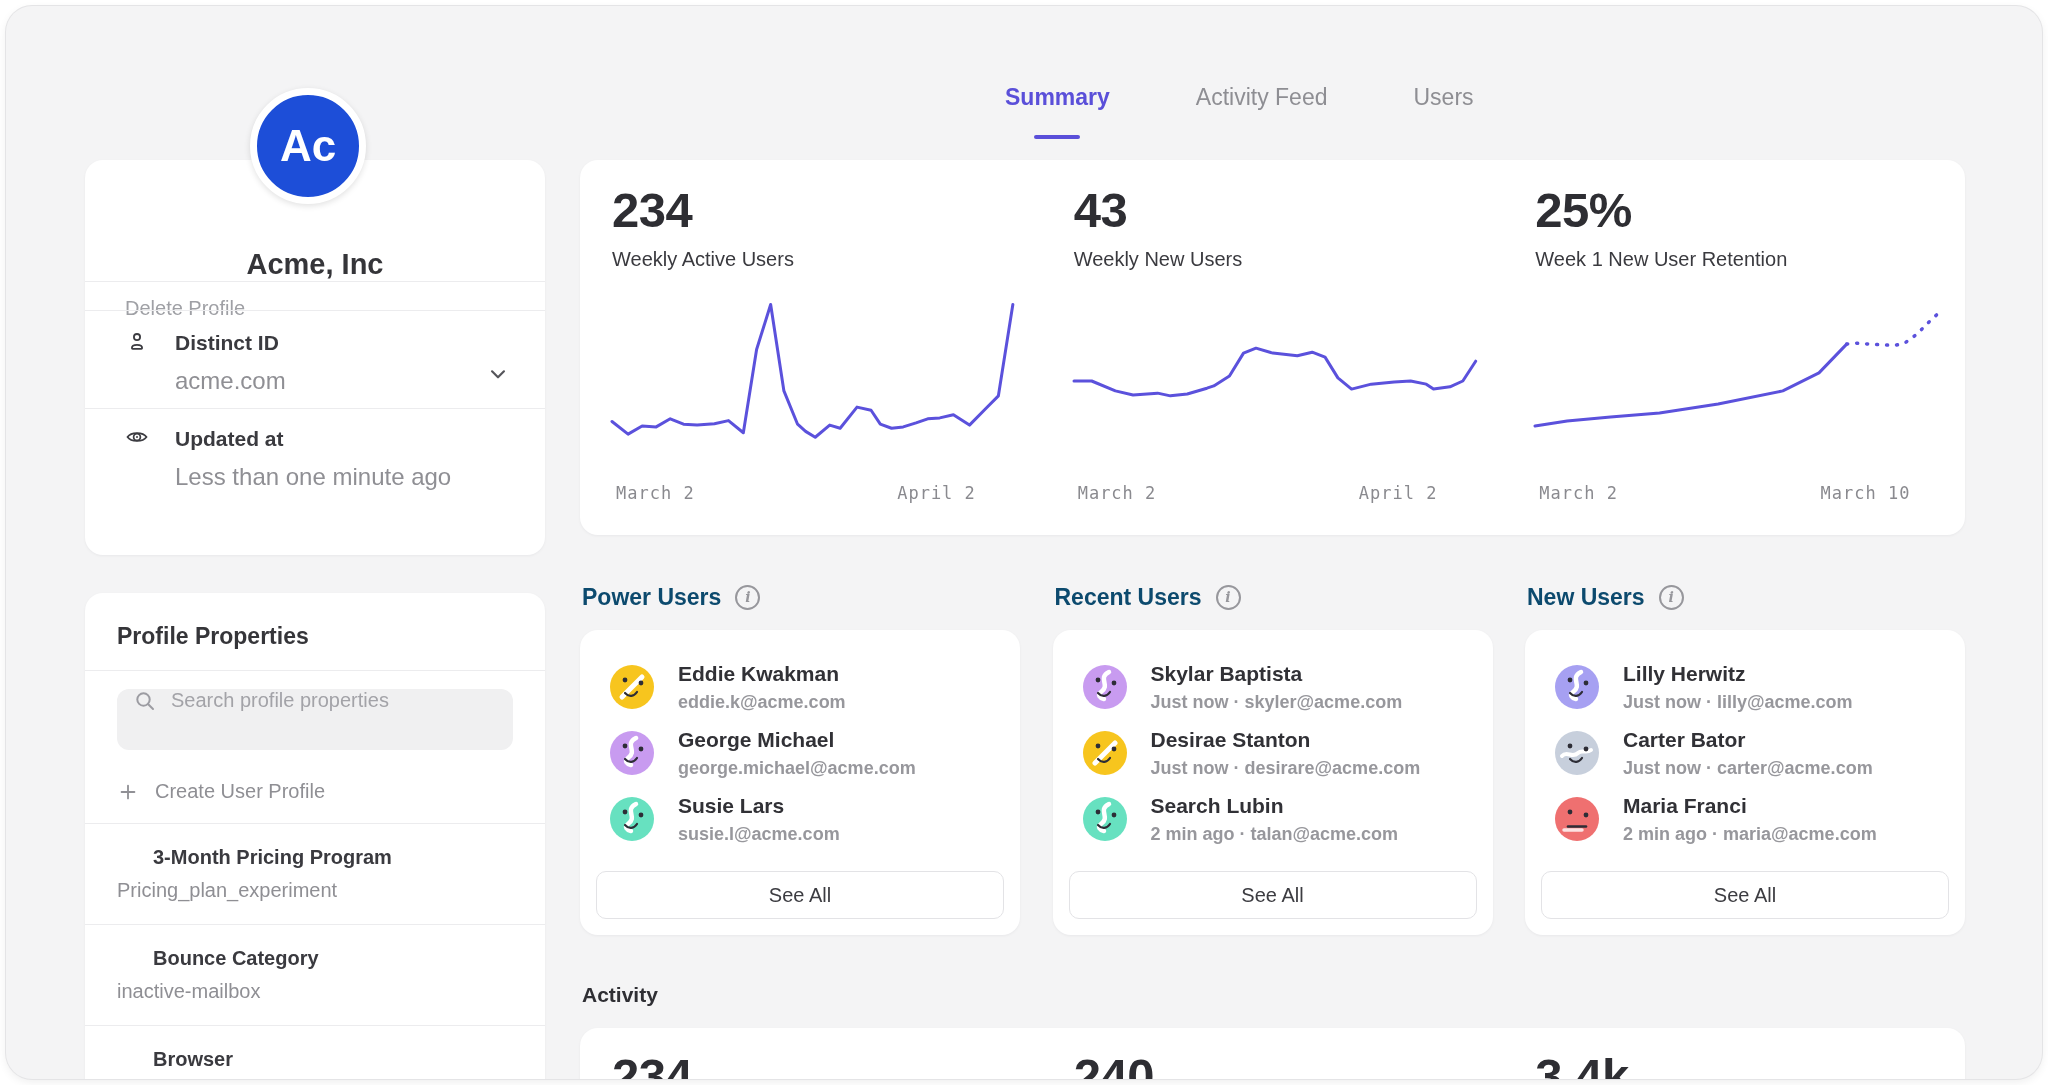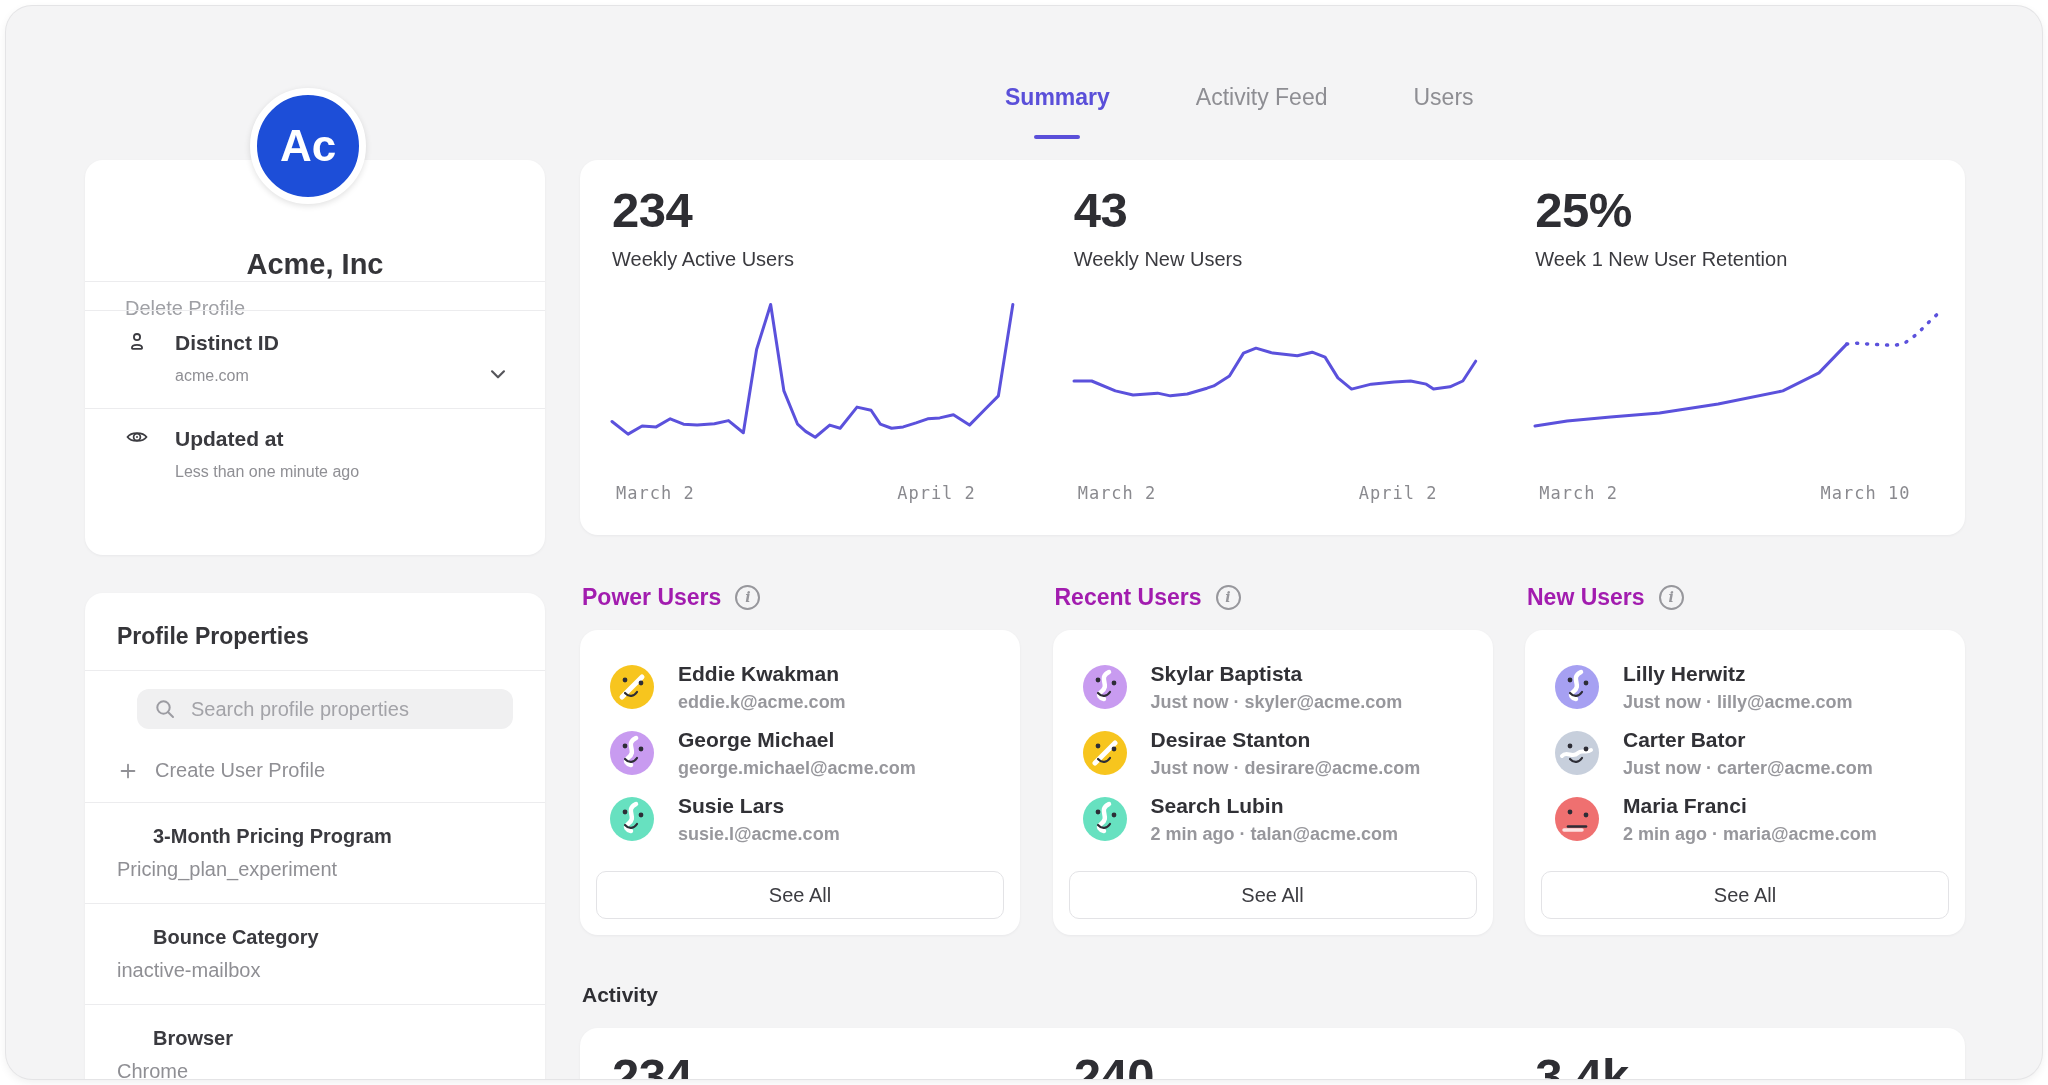--- a/index.html
+++ b/index.html
@@ -28,30 +28,30 @@
   }
   .profile-card { position: absolute; left: 79px; top: 154px; width: 460px; height: 395px; }
   .profile-name { text-align: center; margin-top: 88px; font-size: 29px; font-weight: 700; color: #353539; }
   .field-rows { position: absolute; top: 150px; left: 0; right: 0; }
   .field-row { border-top: 1px solid #ececee; position: relative; padding: 18px 40px 0 40px; }
   .field-row.r1 { height: 98px; }
   .field-row.r2 { height: 94px; padding-top: 16px; }
   .field-head { display: flex; align-items: center; gap: 26px; }
   .field-head svg { width: 24px; height: 24px; flex: 0 0 24px; }
   .field-label { font-size: 21px; font-weight: 700; color: #3a3a3f; }
-  .field-value { margin: 10px 0 0 50px; font-size: 16px; color: #8f8f94; }
+  .field-value { margin: 10px 0 0 50px; font-size: 24px; color: #8f8f94; }
   .chevron { position: absolute; right: 34px; top: 50px; width: 26px; height: 26px; cursor: pointer; }
   .delete-row { border-top: 1px solid #ececee; height: 53px; display: flex; align-items: center; padding-left: 40px; }
   .delete-link { font-size: 20px; color: #9fa0a5; cursor: pointer; }
   .props-card { position: absolute; left: 79px; top: 587px; width: 460px; height: 560px; }
   .props-title { padding: 30px 32px 20px 32px; font-size: 23px; font-weight: 700; color: #353539; }
   .props-body { border-top: 1px solid #ececee; padding: 18px 32px 20px 32px; }
   .search-box {
-    height: 40px; background: #f0f0f1; border-radius: 12px;
-    display: flex; align-items: center; gap: 14px; padding: 0 16px; margin-left: 20px;
+    height: 61px; background: #f0f0f1; border-radius: 12px;
+    display: flex; align-items: flex-start; gap: 14px; padding: 0 16px;
   }
   .search-box svg { width: 24px; height: 24px; }
   .search-box input {
     border: none; outline: none; background: transparent; flex: 1;
     font-family: "Liberation Sans", sans-serif; font-size: 20px; color: #3c3c41;
   }
   .search-box input::placeholder { color: #a3a3a8; }
   .create-row { margin-top: 30px; display: flex; align-items: center; gap: 16px; cursor: pointer; }
   .create-row svg { width: 22px; height: 22px; }
   .create-label { font-size: 20px; color: #8f8f94; }
@@ -77,21 +77,21 @@
   .chart-line.dotted { stroke-dasharray: 1 9; stroke-width: 3.5px; }
   .ticks { position: relative; margin-top: 12px; height: 24px;
     font-family: "DejaVu Sans Mono", monospace; font-size: 17px; color: #8a8a8f; letter-spacing: 1px; }
   .tick-left { position: absolute; left: 4px; }
   .tick-right { position: absolute; left: 71%; }
   
   .lists-row { position: absolute; left: 574px; top: 576px; width: 1385px;
     display: flex; justify-content: space-between; }
   .user-list { width: 440px; }
   .list-head { display: flex; align-items: center; gap: 14px; padding-left: 2px; height: 30px; }
-  .list-title { font-size: 23px; font-weight: 700; color: #a21caf; }
+  .list-title { font-size: 23px; font-weight: 700; color: #0c4a6e; }
   .info-icon {
     width: 25px; height: 25px; border: 2px solid #97979c; border-radius: 50%;
     color: #97979c; display: inline-flex; align-items: center; justify-content: center;
     font: italic 700 14px "DejaVu Serif", serif; cursor: pointer;
   }
   .user-card { margin-top: 18px; height: 305px; position: relative; padding: 24px 30px 0 30px; }
   .user-row { display: flex; align-items: center; gap: 24px; height: 66px; cursor: pointer; }
   .user-avatar { width: 44px; height: 44px; border-radius: 50%; flex: 0 0 44px; overflow: hidden; }
   .user-avatar svg { width: 100%; height: 100%; display: block; }
   .user-name { font-size: 21px; font-weight: 700; color: #313136; }

